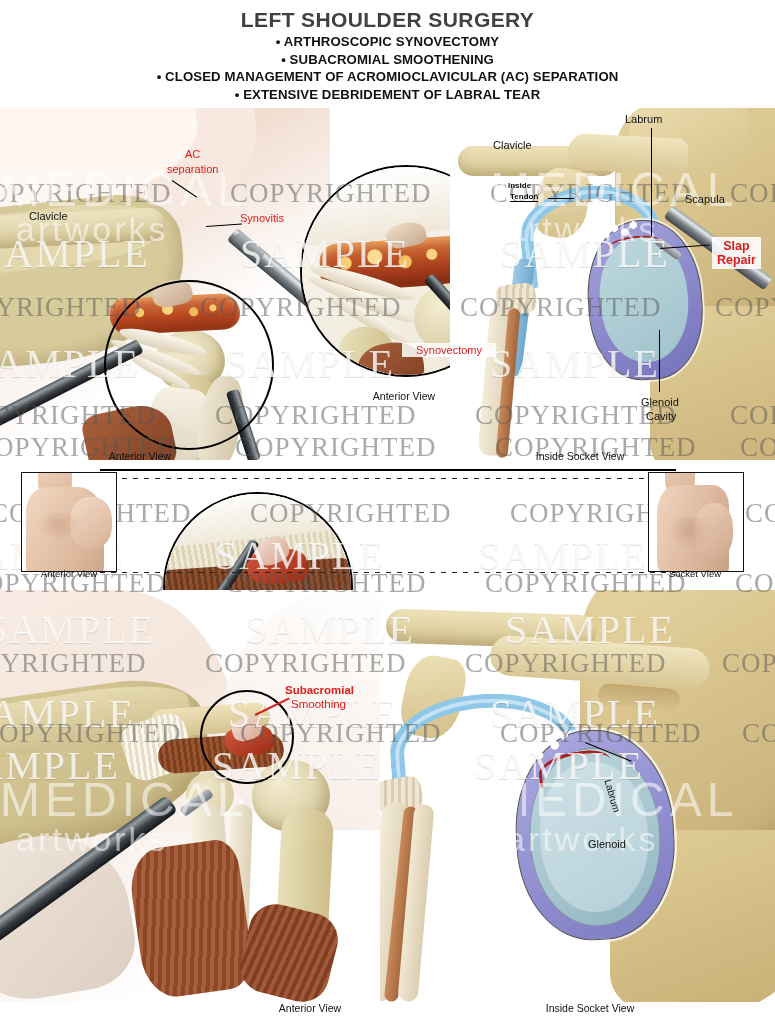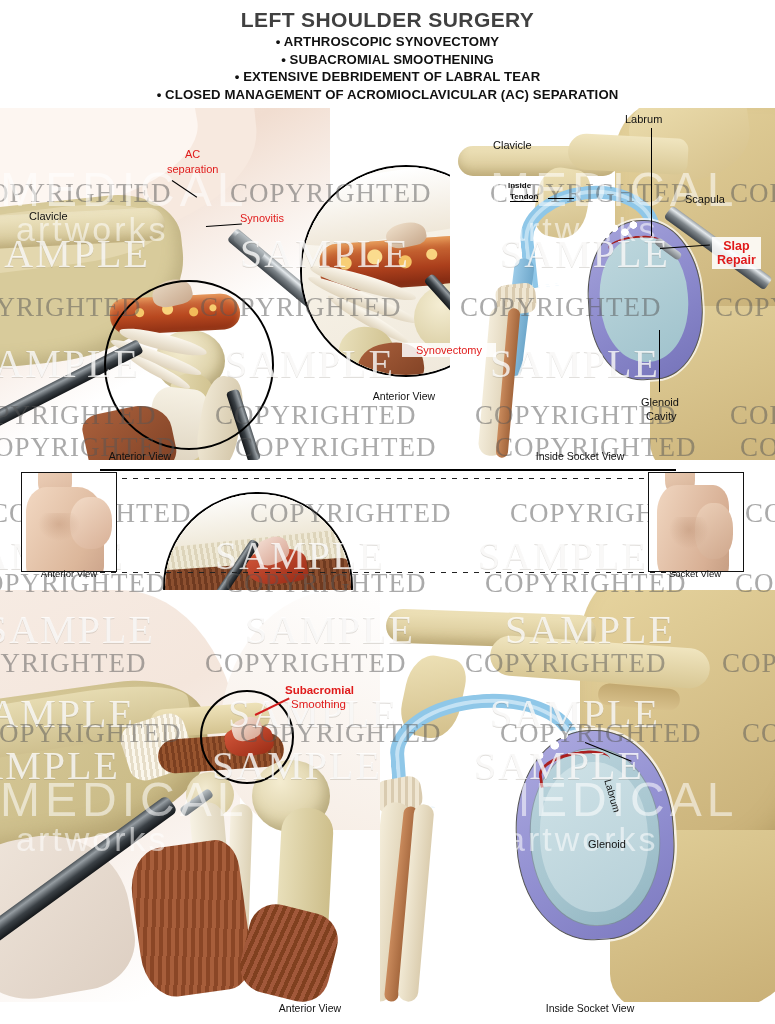--- a/index.html
+++ b/index.html
@@ -60,22 +60,22 @@
 </style>
 </head>
 <body>
 
 <div id="poster">
 
   <div class="title-block">
     <div class="main-title">LEFT SHOULDER SURGERY</div>
     <div class="sub-line">• ARTHROSCOPIC SYNOVECTOMY</div>
     <div class="sub-line">• SUBACROMIAL SMOOTHENING</div>
+    <div class="sub-line">• CLOSED MANAGEMENT OF ACROMIOCLAVICULAR (AC) SEPARATION</div>
     <div class="sub-line">• EXTENSIVE DEBRIDEMENT OF LABRAL TEAR</div>
-    <div class="sub-line">• CLOSED MANAGEMENT OF ACROMIOCLAVICULAR (AC) SEPARATION</div>
   </div>
 
   <div class="panel" style="left:0;top:108px;width:330px;height:352px;">
 
     <div style="position:absolute;left:-20px;top:-10px;width:380px;height:380px;
                 background:linear-gradient(150deg,#f6e4d8 0%,#f1ddd0 30%,#ffffff 62%,#ffffff 100%);"></div>
 
     <div style="position:absolute;left:-40px;top:-12px;width:300px;height:150px;
                 background:#f7e9df;border-radius:0 0 90% 40%;transform:rotate(-6deg);"></div>
     <div style="position:absolute;left:-60px;top:-20px;width:260px;height:120px;

